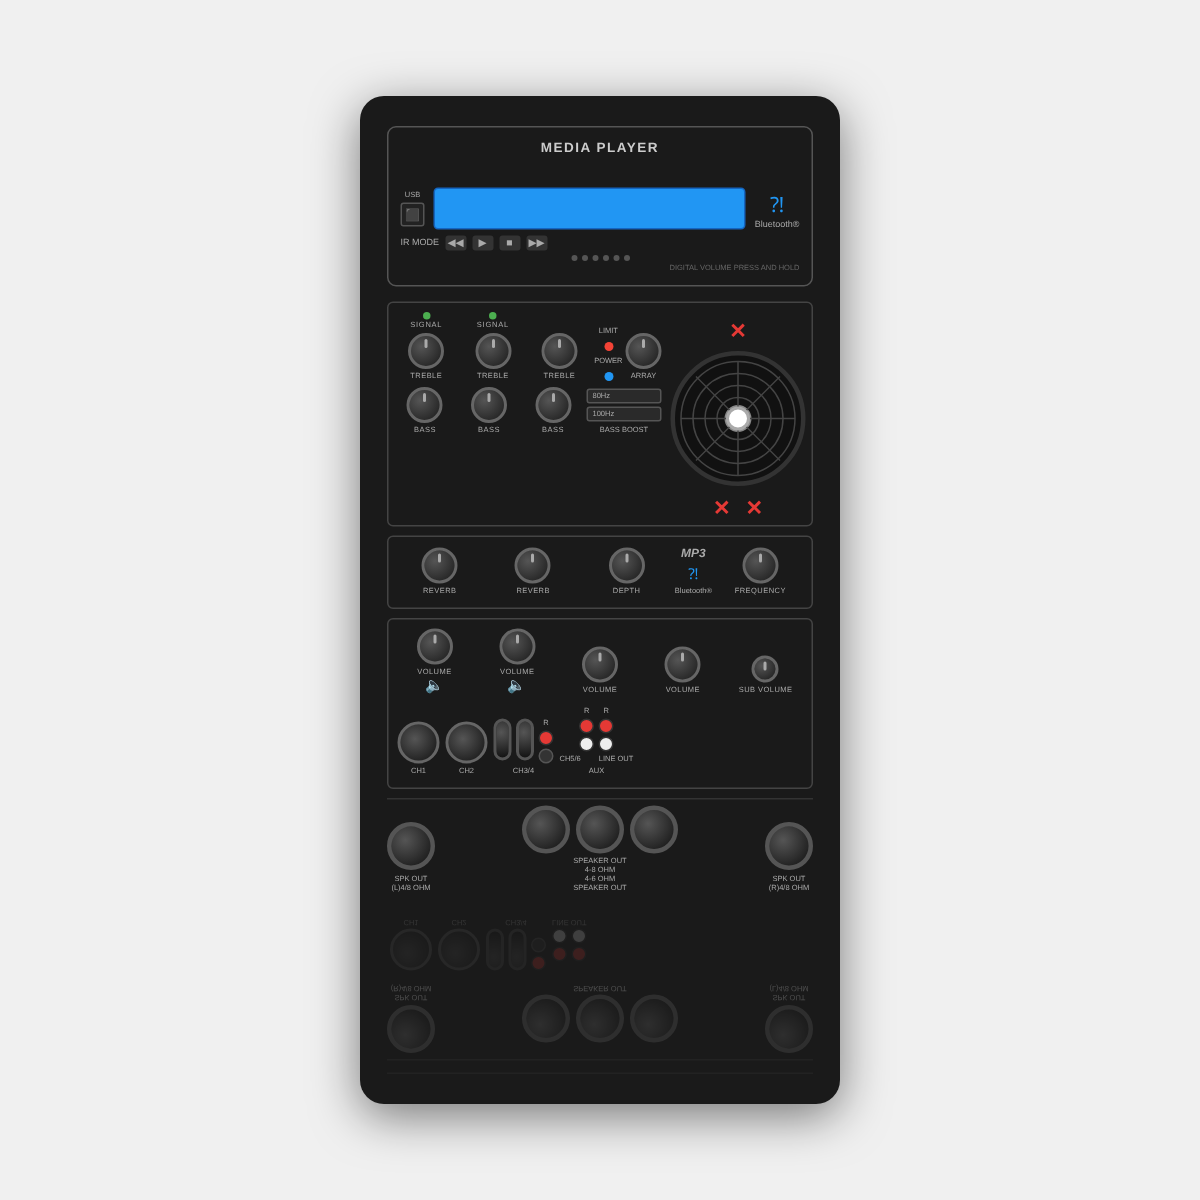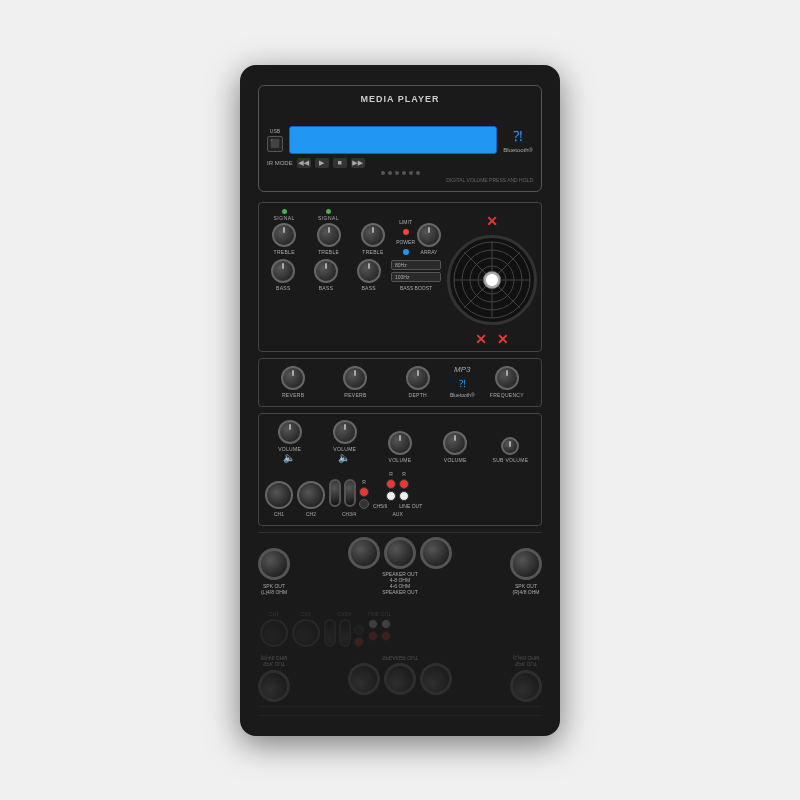--- a/index.html
+++ b/index.html
@@ -252,21 +252,21 @@
     }
     .x-mark {
       color: #e53935;
       font-size: 14px;
       font-weight: bold;
     }
     .mp3-label {
       color: #aaa;
       font-size: 8px;
       font-style: italic;
-      font-weight: normal;
+      font-weight: bold;
     }
 
     
     .volume-section {
       border: 1px solid #444;
       border-radius: 4px;
       padding: 6px 4px 4px;
       margin-bottom: 6px;
     }
 

